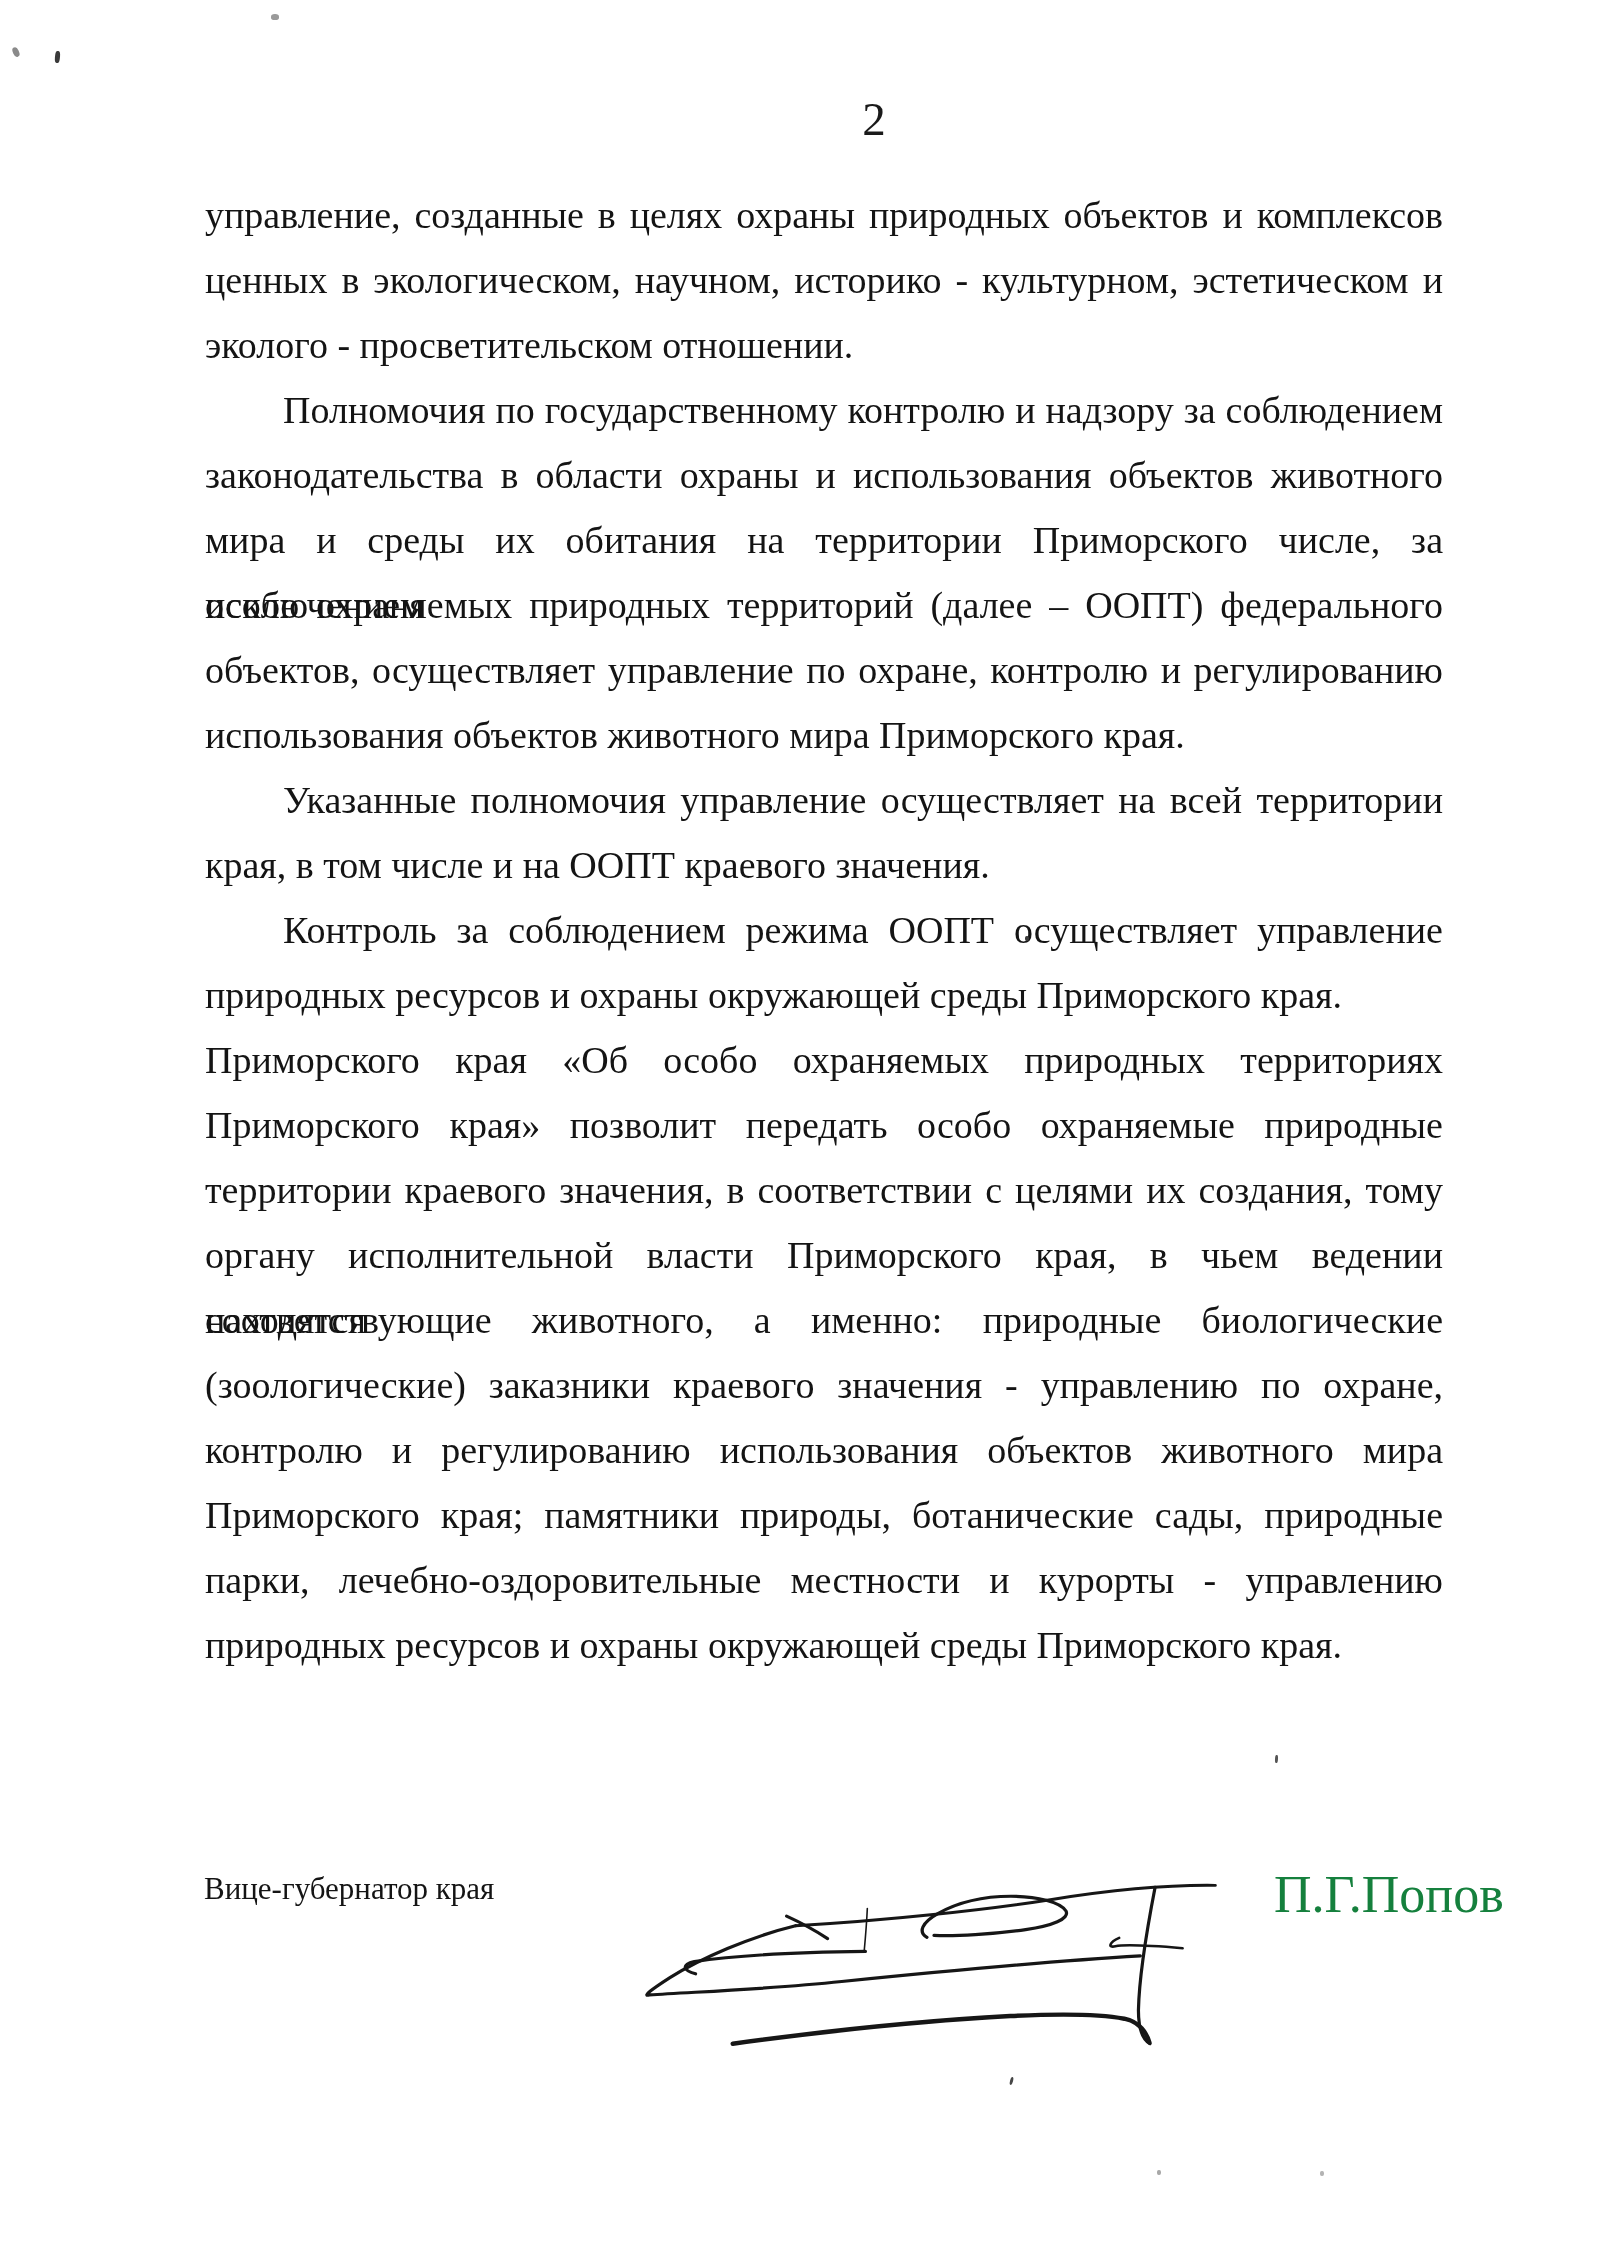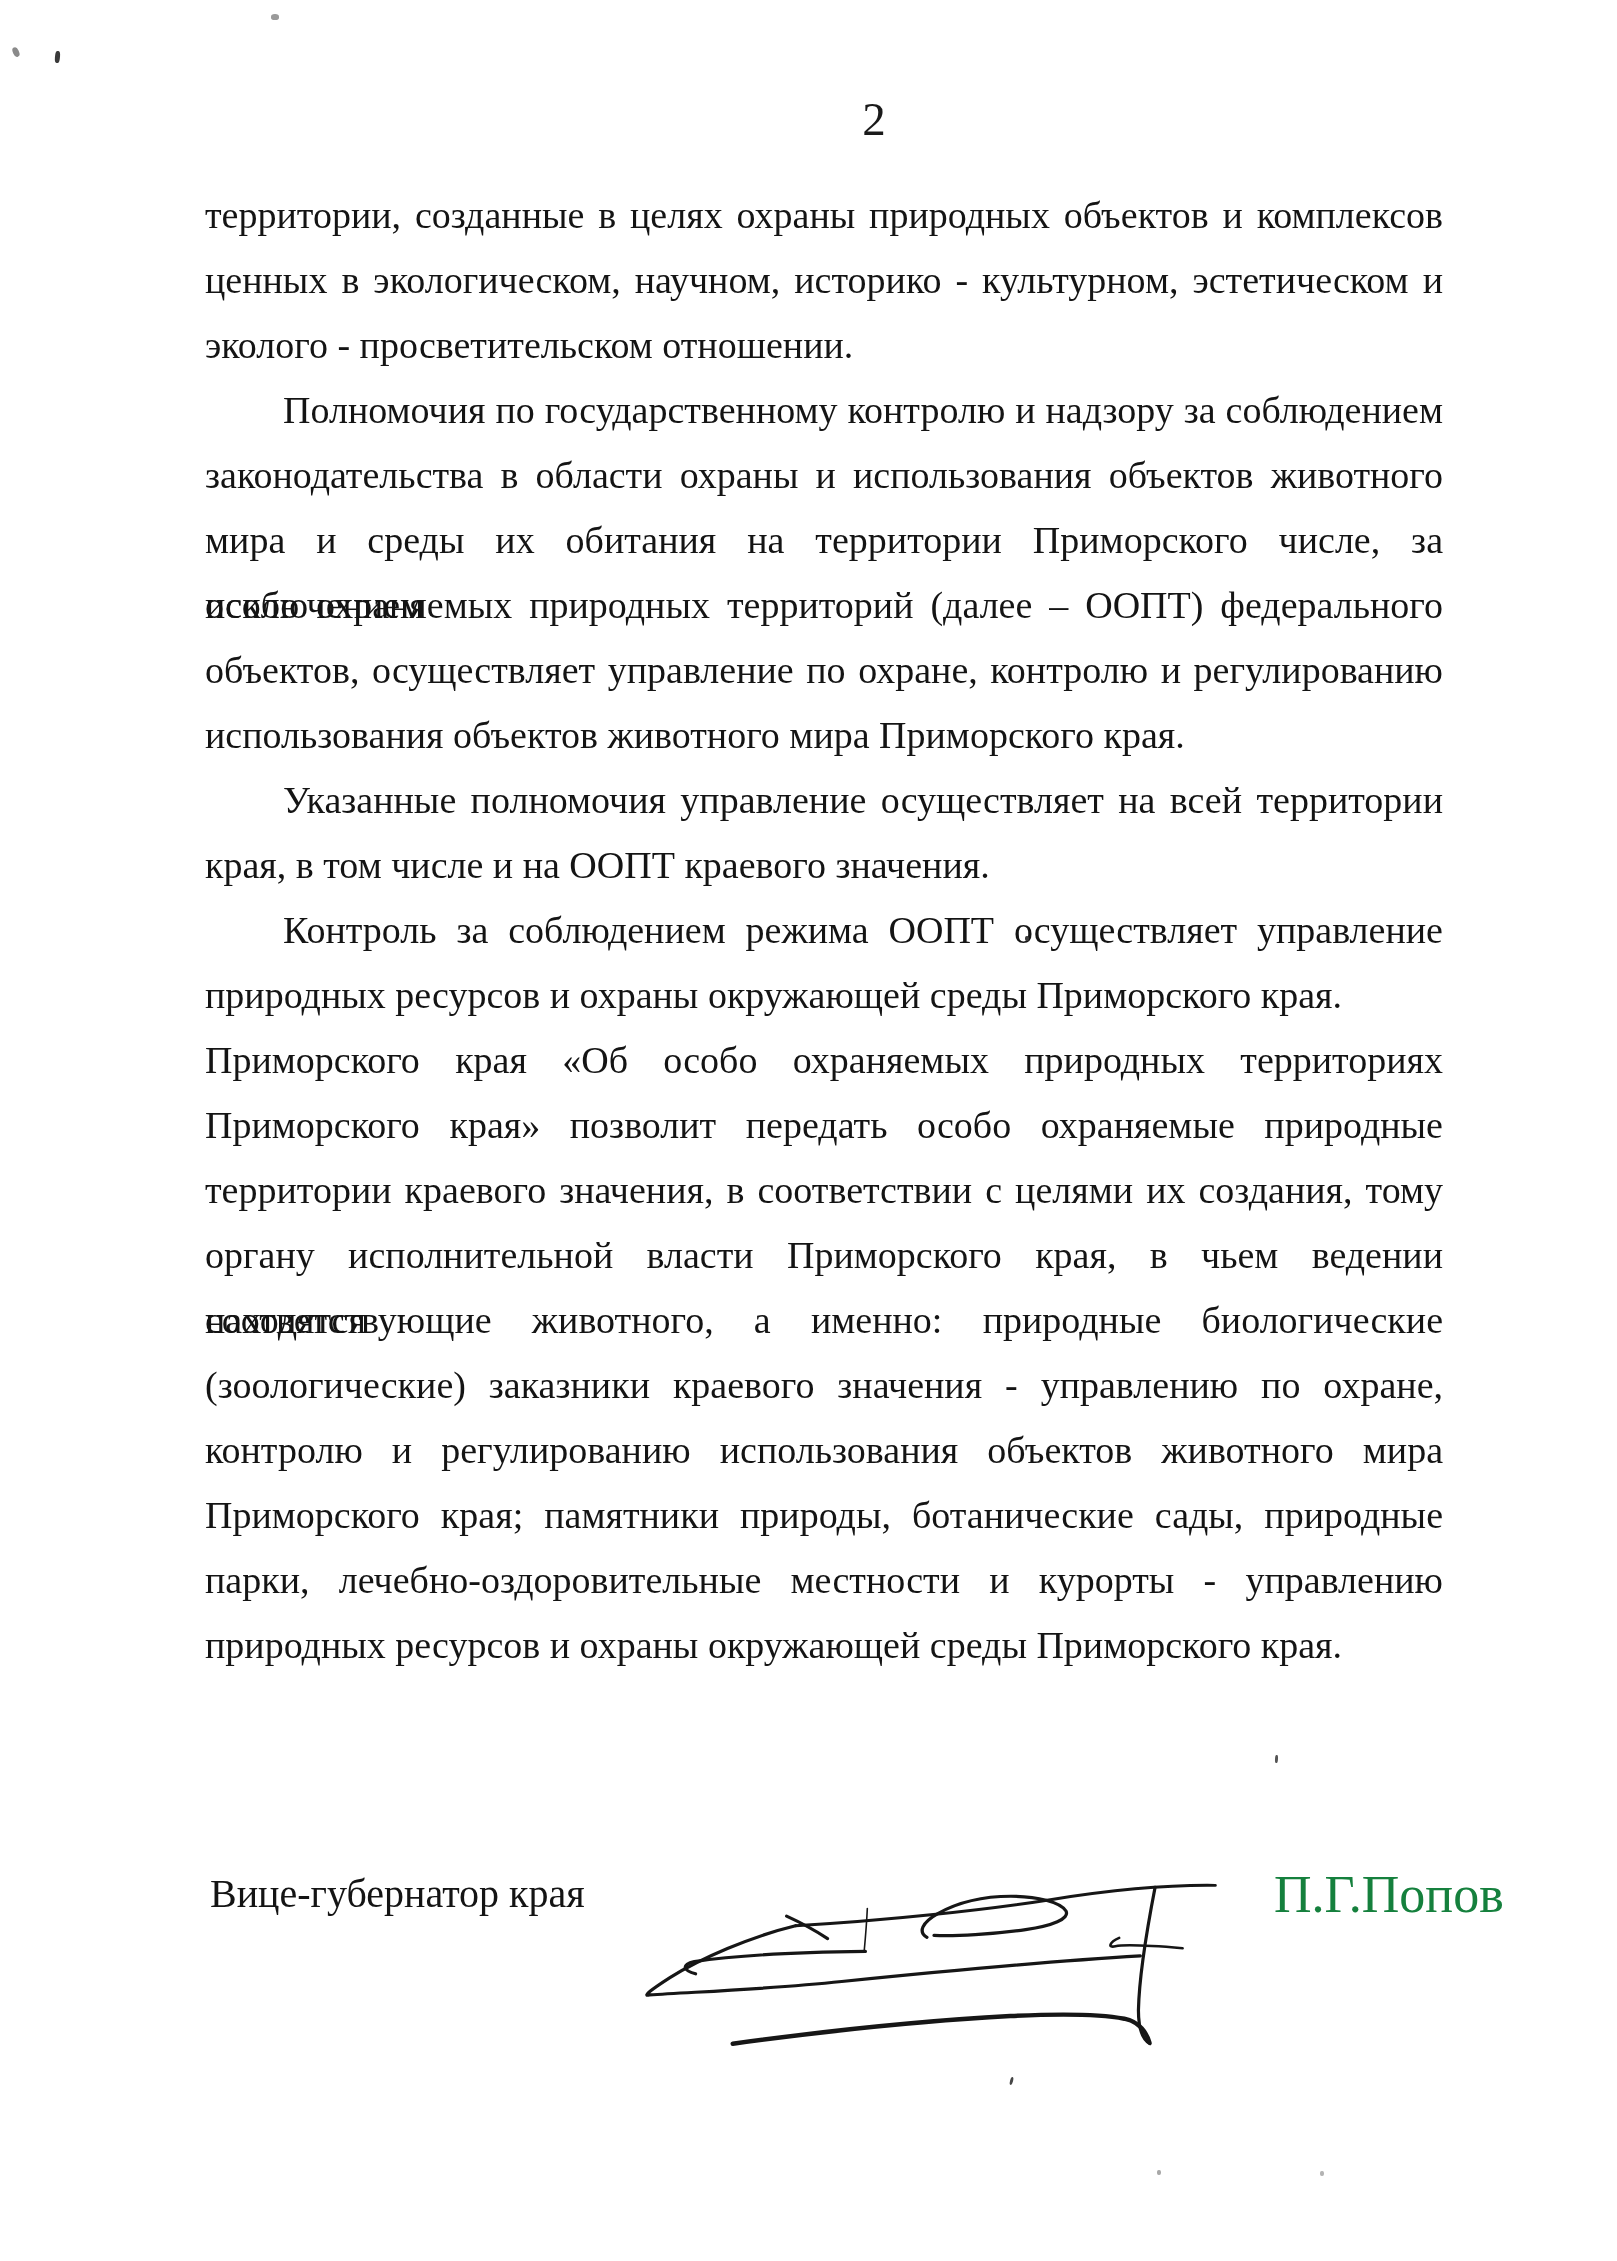--- a/index.html
+++ b/index.html
@@ -45,23 +45,23 @@
   }
   .left {
     text-align: center;
     text-align-last: left;
   }
   .indent {
     text-indent: 78px;
   }
   .sig-title {
     position: absolute;
-    left: 210px;
+    left: 204px;
     top: 1870px;
-    font-size: 40px;
+    font-size: 31px;
     line-height: 1.2;
     white-space: nowrap;
     color: #141414;
   }
   .sig-name {
     position: absolute;
     left: 1274px;
     top: 1864px;
     font-size: 52px;
     line-height: 1.2;
@@ -87,21 +87,21 @@
   }
 </style>
 </head>
 <body>
 
 <div class="page">
 
   <div class="page-number">2</div>
 
   <div class="body-text" id="body-text">
-      <div class="line just">территории, созданные в целях охраны природных объектов и комплексов</div>
+      <div class="line just">управление, созданные в целях охраны природных объектов и комплексов</div>
       <div class="line just">ценных в экологическом, научном, историко - культурном, эстетическом и</div>
       <div class="line left">эколого - просветительском отношении.</div>
       <div class="line just indent">Полномочия по государственному контролю и надзору за соблюдением</div>
       <div class="line just">законодательства в области охраны и использования объектов животного</div>
       <div class="line just">мира и среды их обитания на территории Приморского числе, за исключением</div>
       <div class="line just">особо охраняемых природных территорий (далее – ООПТ) федерального</div>
       <div class="line just">объектов, осуществляет управление по охране, контролю и регулированию</div>
       <div class="line left">использования объектов животного мира Приморского края.</div>
       <div class="line just indent">Указанные полномочия управление осуществляет на всей территории</div>
       <div class="line left">края, в том числе и на ООПТ краевого значения.</div>

